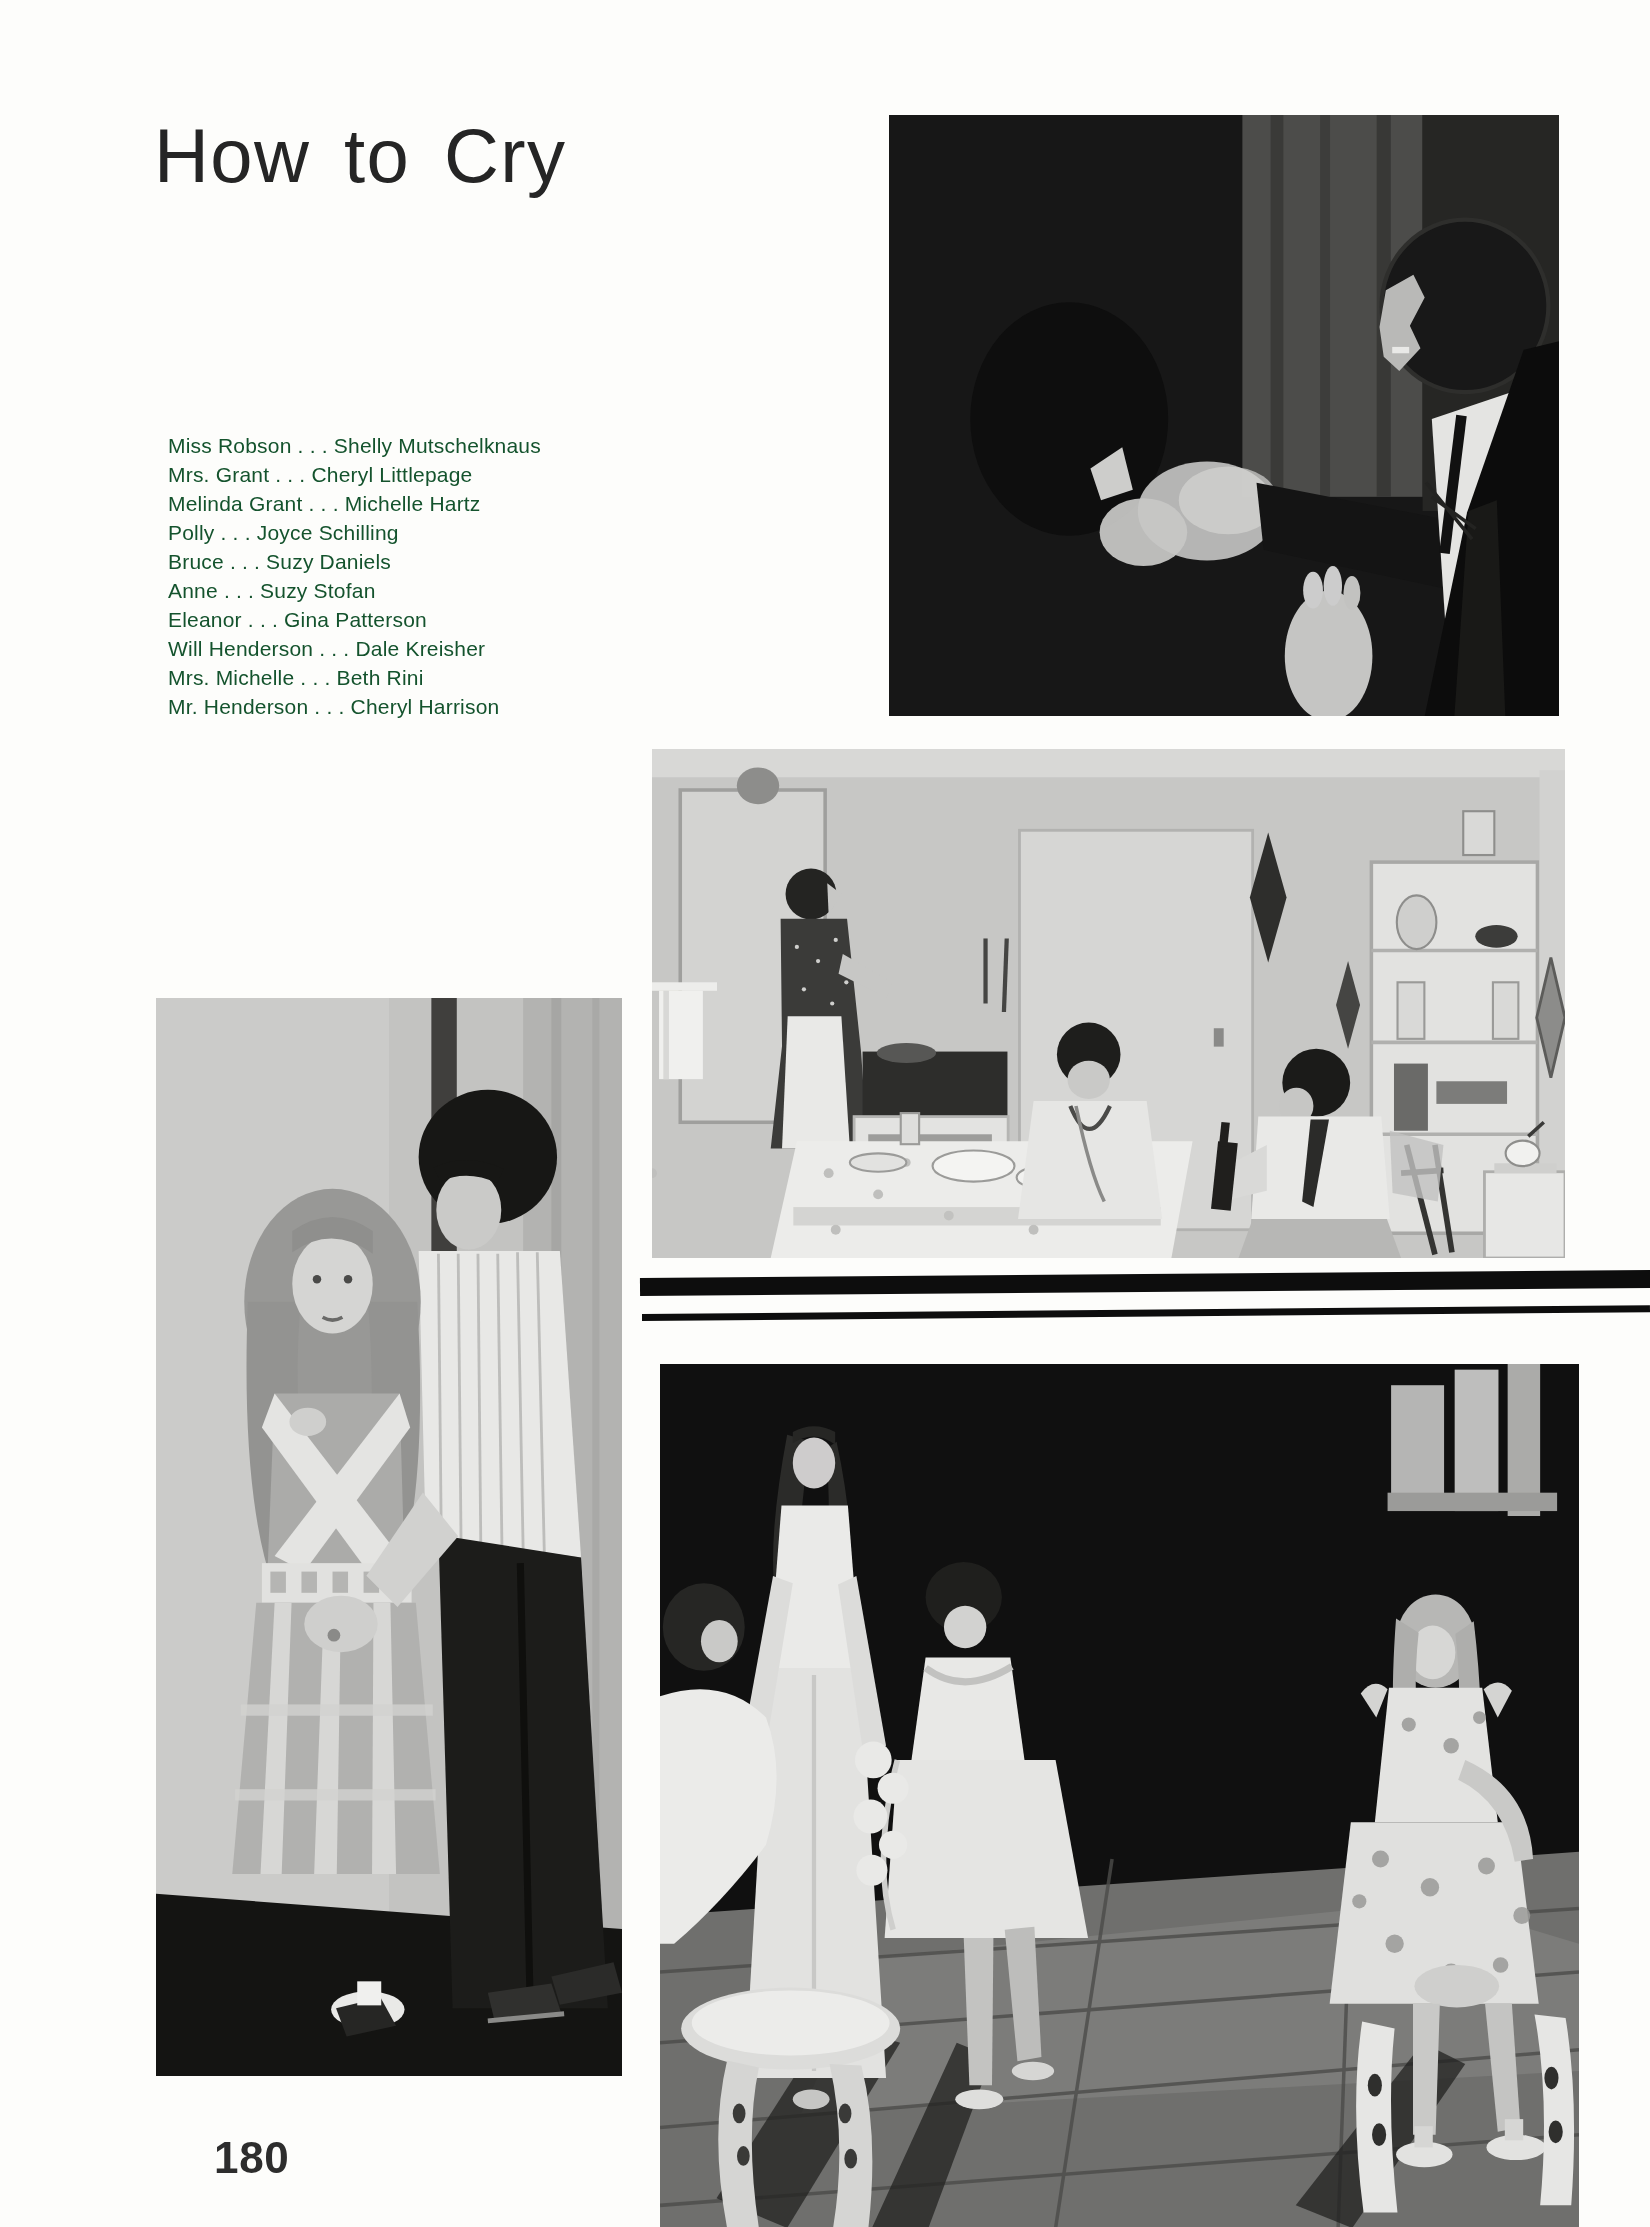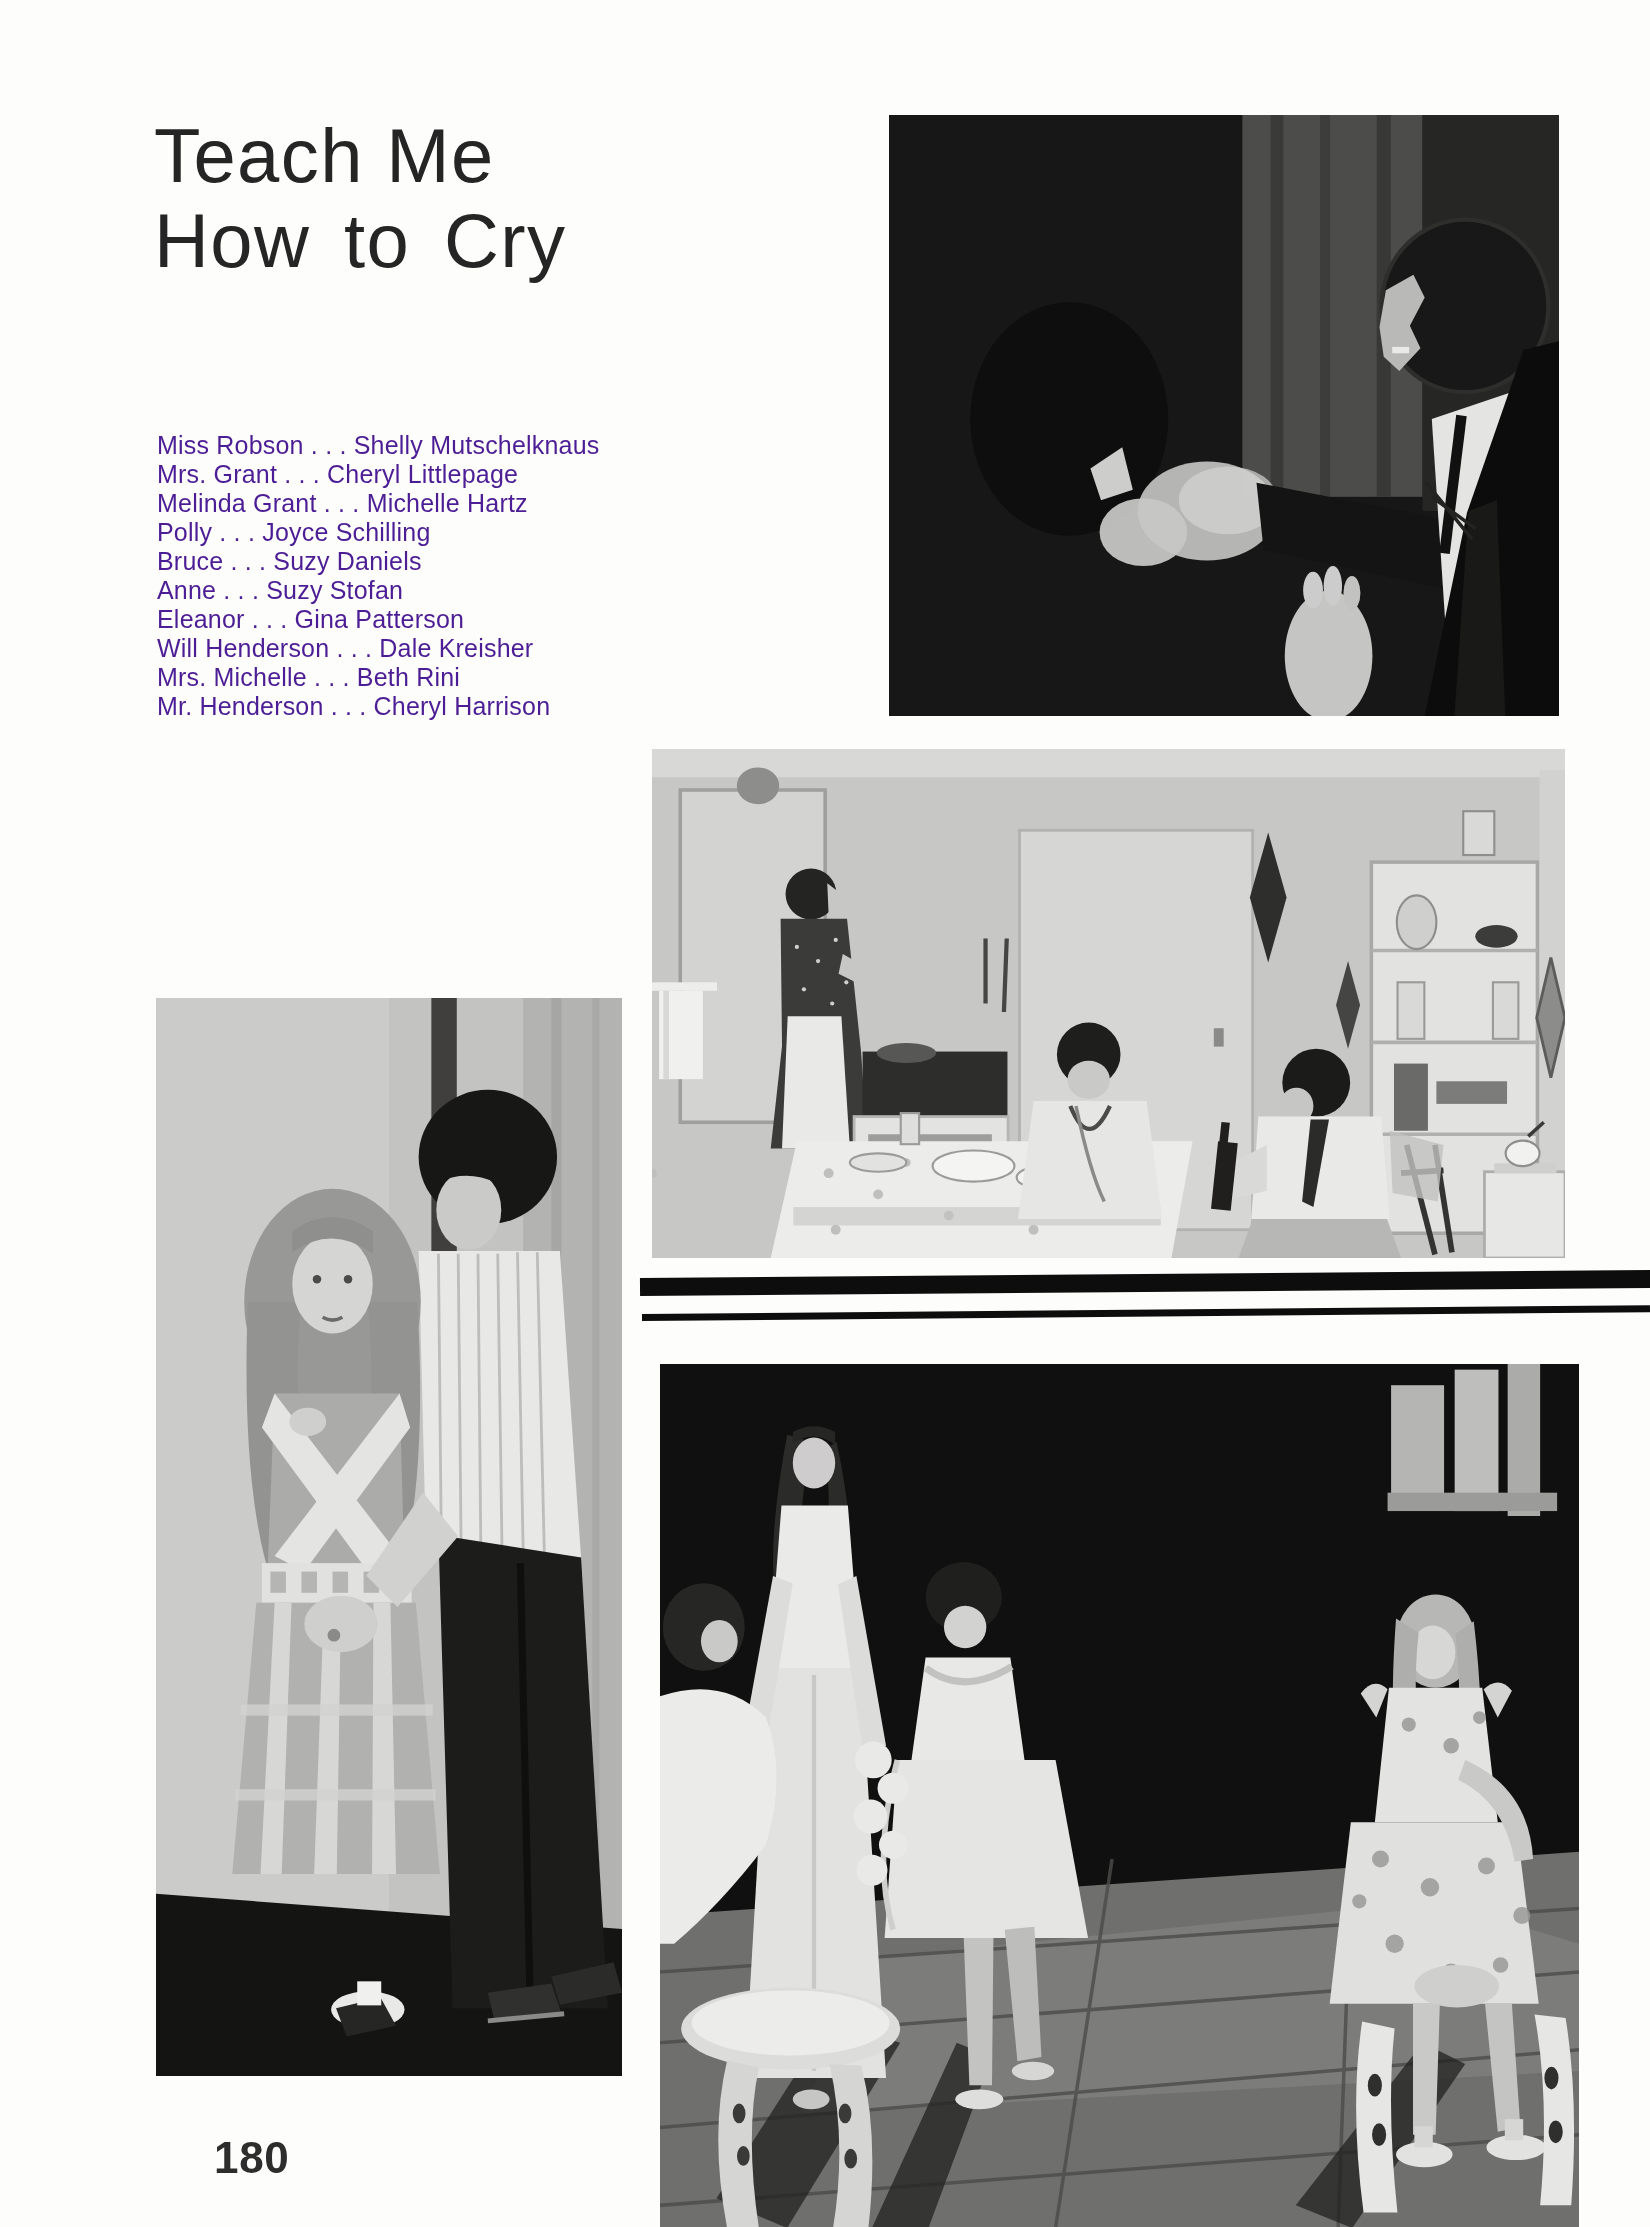--- a/index.html
+++ b/index.html
@@ -8,44 +8,43 @@
     background:#fdfdfb;overflow:hidden;
     font-family:"Liberation Sans",sans-serif;color:#1d1d1d;
   }
   .title{
     position:absolute;left:154px;top:113px;
     font-size:76px;line-height:85px;font-weight:400;
     color:#252525;letter-spacing:1.4px;white-space:nowrap;
   }
   .title .line2{word-spacing:11.3px;}
   .cast{
-    position:absolute;left:157px;top:431px;
-    font-size:25px;line-height:29px;letter-spacing:0.2px;
-    color:#4c1d95;font-weight:400;
+    position:absolute;left:168px;top:431px;
+    font-size:21px;line-height:29px;letter-spacing:0.2px;
+    color:#14532d;font-weight:400;
   }
   .cast-line{white-space:nowrap;}
   .photo{
     position:absolute;overflow:hidden;background:#161616;
   }
   .photo svg{display:block;width:100%;height:100%;}
   .bar{position:absolute;background:#0d0d0d;transform-origin:left center;}
   .bar.thick{left:640px;top:1278px;width:1011px;height:18.4px;transform:rotate(-0.45deg);}
   .bar.thin{left:642px;top:1314px;width:1008px;height:7px;transform:rotate(-0.5deg);}
   .page-number{
     position:absolute;left:214px;top:2133px;
     font-size:44px;font-weight:700;color:#2d2d2d;letter-spacing:0.7px;
   }
 </style>
 </head>
 <body>
 
 <div class="page">
 
   <div class="title">
-    <div class="line1">Teach Me</div>
     <div class="line2">How to Cry</div>
   </div>
 
   <div class="cast">
       <div class="cast-line">Miss Robson . . . Shelly Mutschelknaus</div>
       <div class="cast-line">Mrs. Grant . . . Cheryl Littlepage</div>
       <div class="cast-line">Melinda Grant . . . Michelle Hartz</div>
       <div class="cast-line">Polly . . . Joyce Schilling</div>
       <div class="cast-line">Bruce . . . Suzy Daniels</div>
       <div class="cast-line">Anne . . . Suzy Stofan</div>

